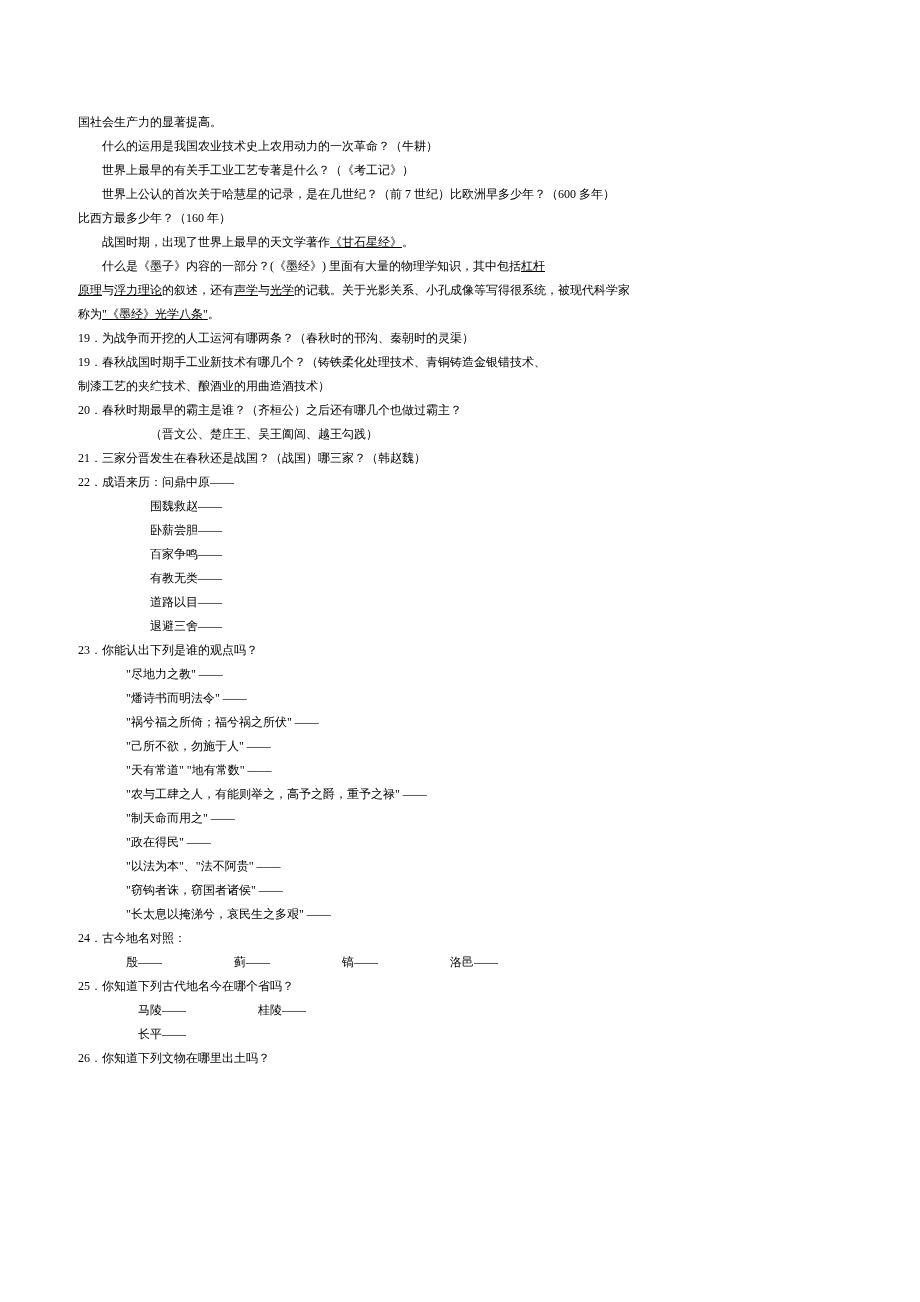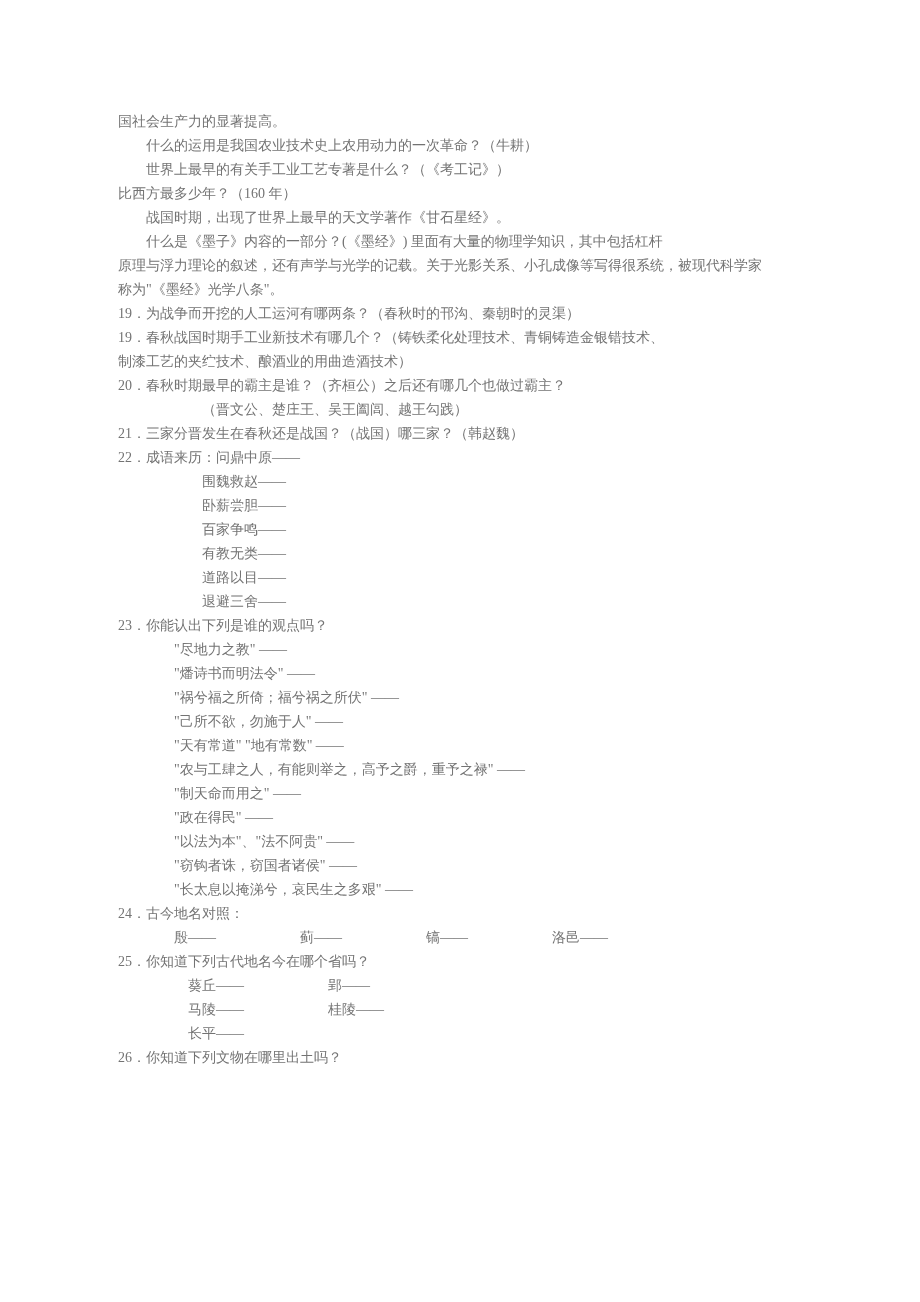--- a/index.html
+++ b/index.html
@@ -3,43 +3,44 @@
 <meta charset="utf-8">
 <style>
   body {
     margin: 0;
     padding: 0;
     background: #ffffff;
     font-family: "SimSun", "宋体", serif;
     width: 920px;
   }
   .page {
-    padding: 110px 110px 60px 118px;
-    font-size: 14px;
+    padding: 110px 110px 60px 78px;
+    font-size: 12px;
     line-height: 24px;
-    color: #737373;
+    color: #000000;
   }
   .line {
     display: block;
     white-space: pre-wrap;
   }
   .indent1 { padding-left: 2em; }
   .indent2 { padding-left: 6em; }
   .indent3 { padding-left: 4em; }
   .indent4 { padding-left: 5em; }
-  .u { }
+  .u { text-decoration: underline; }
   .wide-gap2 { display: inline-block; width: 6em; }
 </style>
 </head>
 <body>
 
 <div class="page" id="doc">
     <span class="line">国社会生产力的显著提高。</span>
     <span class="line indent1">什么的运用是我国农业技术史上农用动力的一次革命？（牛耕）</span>
     <span class="line indent1">世界上最早的有关手工业工艺专著是什么？（《考工记》）</span>
+    <span class="line indent1">世界上公认的首次关于哈慧星的记录，是在几世纪？（前 7 世纪）比欧洲早多少年？（600 多年）</span>
     <span class="line">比西方最多少年？（160 年）</span>
     <span class="line indent1">战国时期，出现了世界上最早的天文学著作<span class="u">《甘石星经》</span>。</span>
     <span class="line indent1">什么是《墨子》内容的一部分？(《墨经》) 里面有大量的物理学知识，其中包括<span class="u">杠杆</span></span>
     <span class="line"><span class="u">原理</span>与<span class="u">浮力理论</span>的叙述，还有<span class="u">声学</span>与<span class="u">光学</span>的记载。关于光影关系、小孔成像等写得很系统，被现代科学家</span>
     <span class="line">称为<span class="u">"《墨经》光学八条"</span>。</span>
     <span class="line">19．为战争而开挖的人工运河有哪两条？（春秋时的邗沟、秦朝时的灵渠）</span>
     <span class="line">19．春秋战国时期手工业新技术有哪几个？（铸铁柔化处理技术、青铜铸造金银错技术、</span>
     <span class="line">制漆工艺的夹纻技术、酿酒业的用曲造酒技术）</span>
     <span class="line">20．春秋时期最早的霸主是谁？（齐桓公）之后还有哪几个也做过霸主？</span>
     <span class="line indent2">（晋文公、楚庄王、吴王阖闾、越王勾践）</span>
@@ -59,17 +60,16 @@
     <span class="line indent3">"天有常道" "地有常数" ——</span>
     <span class="line indent3">"农与工肆之人，有能则举之，高予之爵，重予之禄" ——</span>
     <span class="line indent3">"制天命而用之" ——</span>
     <span class="line indent3">"政在得民" ——</span>
     <span class="line indent3">"以法为本"、"法不阿贵" ——</span>
     <span class="line indent3">"窃钩者诛，窃国者诸侯" ——</span>
     <span class="line indent3">"长太息以掩涕兮，哀民生之多艰" ——</span>
     <span class="line">24．古今地名对照：</span>
     <span class="line indent3">殷——<span class="wide-gap2"></span>蓟——<span class="wide-gap2"></span>镐——<span class="wide-gap2"></span>洛邑——</span>
     <span class="line">25．你知道下列古代地名今在哪个省吗？</span>
-    <span class="line indent4">葵丘——<span class="wide-gap2"></span>郢——</span>
     <span class="line indent4">马陵——<span class="wide-gap2"></span>桂陵——</span>
     <span class="line indent4">长平——</span>
     <span class="line">26．你知道下列文物在哪里出土吗？</span>
   </div>
 
 </body></html>

